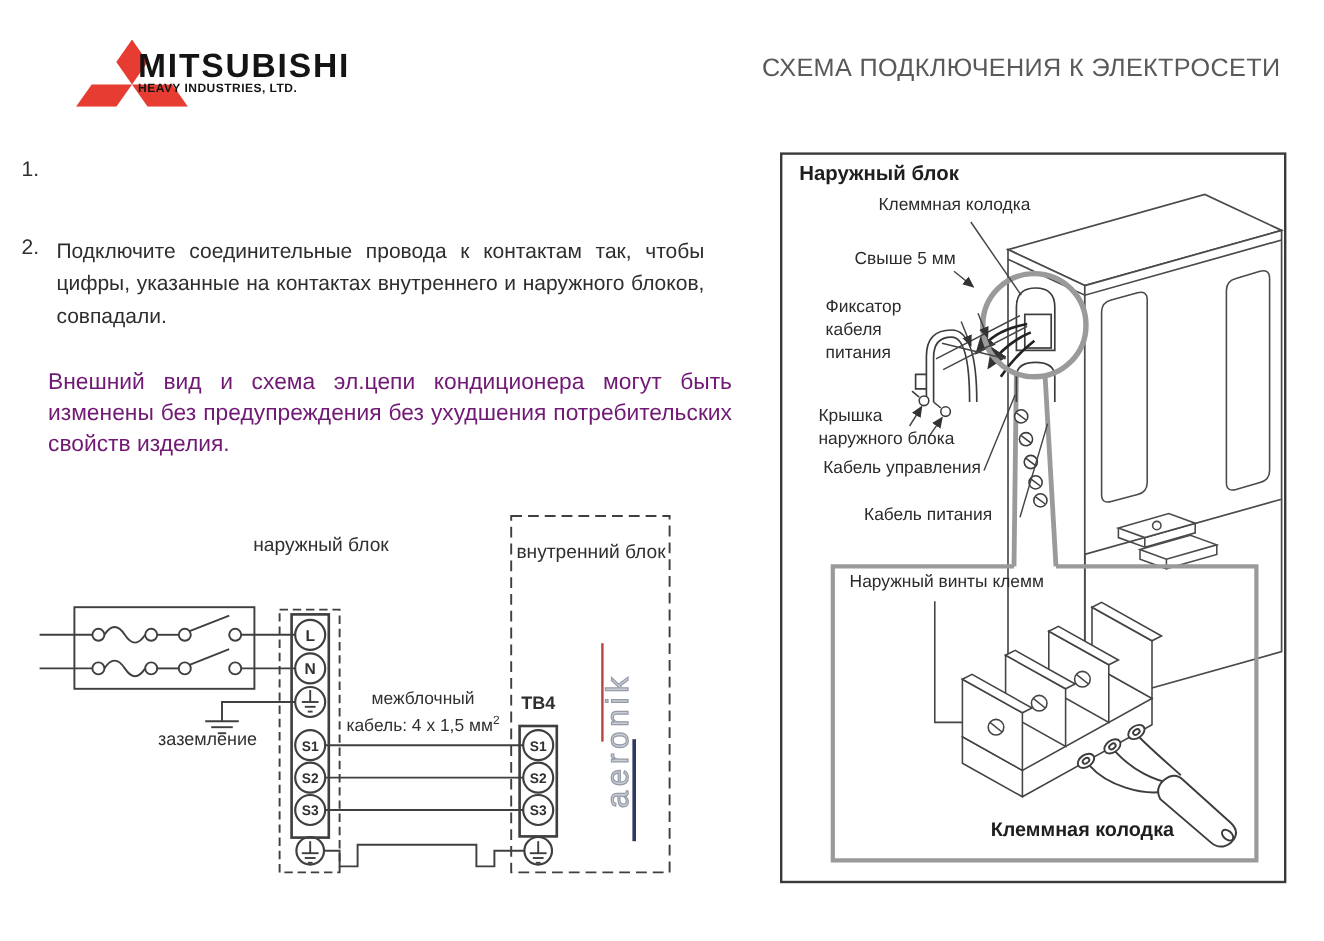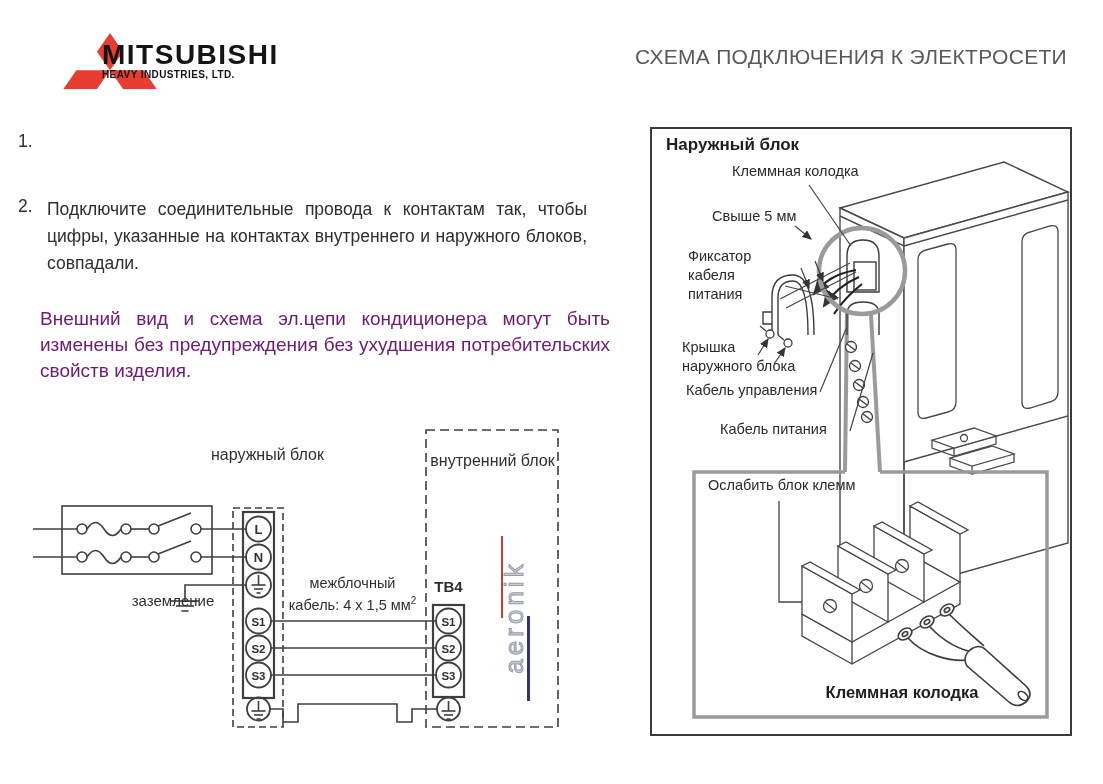--- a/index.html
+++ b/index.html
@@ -36,21 +36,21 @@
 
 <div id="page">
 
   <svg class="abs" style="left:60px;top:33px" width="100" height="56" viewBox="0 0 100 60">
     <g fill="#e73c31">
       <polygon points="50,0 64,20 50,40 36,20"></polygon>
       <polygon points="0,60 14,40 50,40 36,60"></polygon>
       <polygon points="100,60 86,40 50,40 64,60"></polygon>
     </g>
   </svg>
-  <div class="abs" id="brand-text" style="left:102px;top:41px">
+  <div class="abs" id="brand-text" style="left:115px;top:41px">
     <div id="brand-name">MITSUBISHI</div>
     <div id="brand-sub">HEAVY INDUSTRIES, LTD.</div>
   </div>
   <div class="abs" id="page-title" style="right:36px;top:45px">СХЕМА ПОДКЛЮЧЕНИЯ К ЭЛЕКТРОСЕТИ</div>
 
   <div class="abs step-num" style="left:18px;top:131px">1.</div>
 
   <div class="abs step-num" style="left:18px;top:196px">2.</div>
   <div class="abs step-text" style="left:47px;top:196px">Подключите соединительные провода к контактам так, чтобы цифры, указанные на контактах внутреннего и наружного блоков, совпадали.</div>
 
@@ -146,21 +146,21 @@
       <text x="258.5" y="652.5" font-size="11.5">S2</text>
       <text x="258.5" y="679.5" font-size="11.5">S3</text>
       <text x="448.5" y="625.5" font-size="11.5">S1</text>
       <text x="448.5" y="652.5" font-size="11.5">S2</text>
       <text x="448.5" y="679.5" font-size="11.5">S3</text>
     </g>
   </svg>
 
   <div class="abs wire-label" style="left:205px;top:444px;width:125px">наружный блок</div>
   <div class="abs wire-label" style="left:430px;top:450px;width:125px">внутренний блок</div>
-  <div class="abs wire-label-sm" style="left:117px;top:592px;width:112px">заземление</div>
+  <div class="abs wire-label-sm" style="left:117px;top:608px;width:112px">заземление</div>
   <div class="abs cable-label" style="left:280px;top:574px;width:145px">
     <div>межблочный</div>
     <div><span>кабель: 4 x 1,5 мм</span><sup>2</sup></div>
   </div>
   <div class="abs" style="left:431px;top:578px;width:35px;text-align:center;font-size:15px;font-weight:bold">TB4</div>
 
   <div class="abs" style="left:500.5px;top:536px;width:2px;height:82px;background:#b8453c"></div>
   <div class="abs" id="watermark-text" style="left:428px;top:600px">aeronik</div>
   <div class="abs" style="left:527px;top:616px;width:2.5px;height:85px;background:#2e3860"></div>
 
@@ -289,17 +289,17 @@
       </g>
     </svg>
 
     <div class="p-label" id="panel-title" style="left:14px;top:5px">Наружный блок</div>
     <div class="p-label" style="left:80px;top:33px">Клеммная колодка</div>
     <div class="p-label" style="left:60px;top:78px">Свыше 5 мм</div>
     <div class="p-label" style="left:36px;top:118px;width:78px">Фиксатор кабеля питания</div>
     <div class="p-label" style="left:30px;top:209px;width:120px">Крышка наружного блока</div>
     <div class="p-label" style="left:34px;top:252px;white-space:nowrap">Кабель управления</div>
     <div class="p-label" style="left:68px;top:291px;white-space:nowrap">Кабель питания</div>
-    <div class="p-label" style="left:56px;top:347px">Ослабить блок клемм</div>
+    <div class="p-label" style="left:56px;top:347px">Наружный винты клемм</div>
     <div class="p-label" id="inset-caption" style="left:140px;top:553px;width:220px">Клеммная колодка</div>
   </div>
 
 </div>
 
 </body></html>

